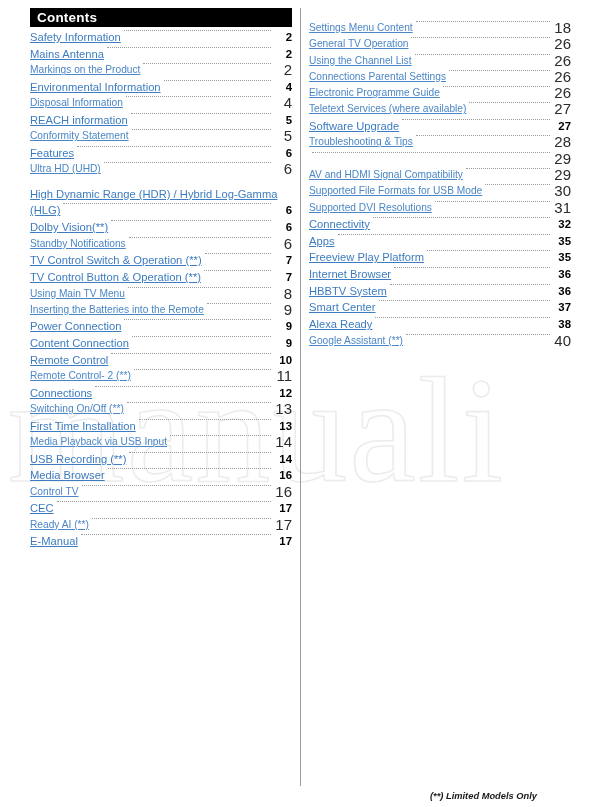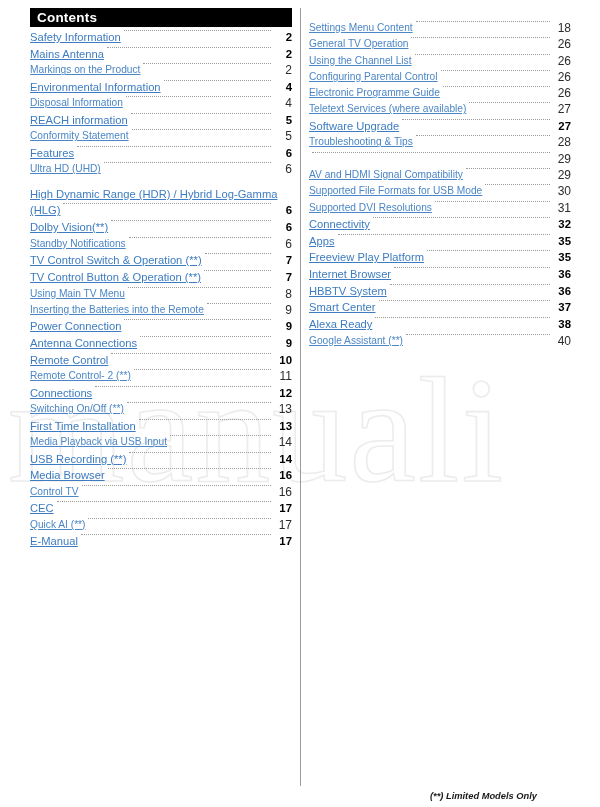--- a/index.html
+++ b/index.html
@@ -130,21 +130,21 @@
   .toc-page {
     flex: 0 0 auto;
     text-align: right;
     color: #000;
     font-size: 11.4px;
     font-weight: bold;
     min-width: 17px;
     padding-left: 2px;
   }
   .toc-row.lvl2 .toc-page {
-    font-size: 12px;
+    font-size: 15px;
     font-weight: 400;
     color: #2b2b2b;
   }
 
   
   #footer-page {
     position: absolute;
     left: 0;
     top: 790px;
     width: 352px;
@@ -261,21 +261,21 @@
           <span class="toc-title">Inserting the Batteries into the Remote</span>
           <span class="toc-dots"></span>
           <span class="toc-page">9</span>
         </div>
         <div class="toc-row lvl1">
           <span class="toc-title">Power Connection</span>
           <span class="toc-dots"></span>
           <span class="toc-page">9</span>
         </div>
         <div class="toc-row lvl1">
-          <span class="toc-title">Antenna Connections</span>
+          <span class="toc-title">Content Connection</span>
           <span class="toc-dots"></span>
           <span class="toc-page">9</span>
         </div>
         <div class="toc-row lvl1">
           <span class="toc-title">Remote Control</span>
           <span class="toc-dots"></span>
           <span class="toc-page">10</span>
         </div>
         <div class="toc-row lvl2">
           <span class="toc-title">Remote Control- 2 (**)</span>
@@ -316,21 +316,21 @@
           <span class="toc-title">Control TV</span>
           <span class="toc-dots"></span>
           <span class="toc-page">16</span>
         </div>
         <div class="toc-row lvl1">
           <span class="toc-title">CEC</span>
           <span class="toc-dots"></span>
           <span class="toc-page">17</span>
         </div>
         <div class="toc-row lvl2">
-          <span class="toc-title">Quick AI (**)</span>
+          <span class="toc-title">Ready AI (**)</span>
           <span class="toc-dots"></span>
           <span class="toc-page">17</span>
         </div>
         <div class="toc-row lvl1">
           <span class="toc-title">E-Manual</span>
           <span class="toc-dots"></span>
           <span class="toc-page">17</span>
         </div>
       </div>
   </div>
@@ -346,21 +346,21 @@
           <span class="toc-title">General TV Operation</span>
           <span class="toc-dots"></span>
           <span class="toc-page">26</span>
         </div>
         <div class="toc-row lvl2">
           <span class="toc-title">Using the Channel List</span>
           <span class="toc-dots"></span>
           <span class="toc-page">26</span>
         </div>
         <div class="toc-row lvl2">
-          <span class="toc-title">Configuring Parental Control</span>
+          <span class="toc-title">Connections Parental Settings</span>
           <span class="toc-dots"></span>
           <span class="toc-page">26</span>
         </div>
         <div class="toc-row lvl2">
           <span class="toc-title">Electronic Programme Guide</span>
           <span class="toc-dots"></span>
           <span class="toc-page">26</span>
         </div>
         <div class="toc-row lvl2">
           <span class="toc-title">Teletext Services (where available)</span>

